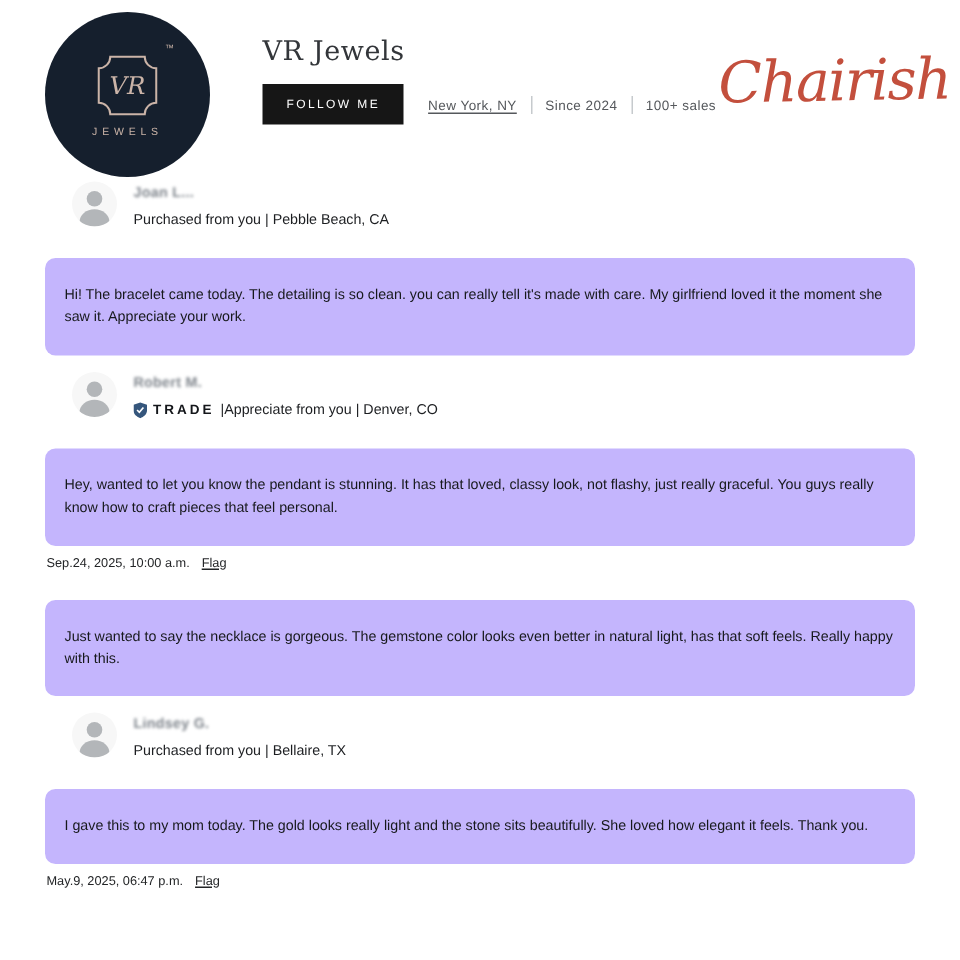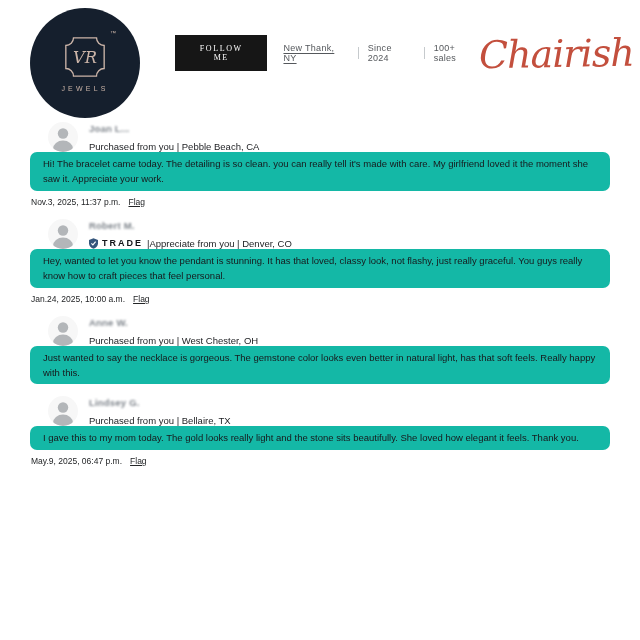--- a/index.html
+++ b/index.html
@@ -15,46 +15,46 @@
   .monogram-wrap svg { display:block; }
   .tm { position:absolute; top:-4px; right:-8px; font-size:6px; color:#cbb4a8; letter-spacing:0; }
   .logo-word { margin-top:5px; font-size:7px; letter-spacing:3.2px; color:#cbb4a8;
                font-family:"Liberation Sans", sans-serif; }
 
   .header-main { margin-left:35px; margin-top:16px; }
   .shop-title { font-family:"DejaVu Serif", serif; font-weight:400; font-size:18px;
                 color:#33363a; letter-spacing:0.4px; }
   .header-row { display:flex; align-items:center; margin-top:11px; }
   .follow-btn { background:#161616; color:#ffffff; border:none; font-size:8px;
-                letter-spacing:1.6px; padding:9px 16px; font-family:Liberation Serif, serif;
+                letter-spacing:1.6px; padding:9px 16px; font-family:Liberation Sans, sans-serif;
                 cursor:pointer; }
   .header-meta { display:flex; align-items:center; margin-left:16px; font-size:9px;
                  color:#55585c; letter-spacing:0.3px; }
   .loc-link { color:#55585c; text-decoration:underline; text-underline-offset:2px; cursor:pointer; }
   .meta-divider { width:0; border-left:1px solid #c6cacd; height:12px; margin:0 9px; }
 
   .chairish { margin-left:auto; margin-right:6px; margin-top:24px;
               font-family:"DejaVu Serif", serif; font-style:italic; font-weight:500;
               font-size:38px; color:#c34f3d; letter-spacing:-1px; transform:rotate(-1deg);
               cursor:pointer; }
 
   
   .reviews { padding:0 30px; margin-top:2px; }
   .review + .review { margin-top:10px; }
-  .review-head { display:flex; gap:11px; padding-left:18px; align-items:flex-end; }
+  .review-head { display:flex; gap:11px; padding-left:18px; align-items:center; }
   .avatar { width:30px; height:30px; border-radius:50%; background:#f7f7f7; overflow:hidden;
             flex:0 0 auto; }
   .head-text { padding-top:3px; }
   .reviewer-name { font-size:9.5px; font-weight:700; color:#7f858c; filter:blur(1.1px);
                    margin-bottom:7px; letter-spacing:0.2px; }
   .meta-line { font-size:9.5px; color:#1c1e21; display:flex; align-items:center; gap:4px; }
   .trade-label { font-weight:700; font-size:9px; letter-spacing:2px; color:#14161a; }
   .trade-shield { display:inline-flex; }
 
-  .bubble { background:#14b8a6; border-radius:7px; padding:4px 13px;
+  .bubble { margin-top:20px; background:#c4b5fd; border-radius:7px; padding:17px 13px;
             font-size:9.5px; line-height:1.62; color:#17191c; }
   .date-line { margin-top:6px; font-size:8.5px; color:#232527; padding-left:1px; }
   .flag-link { color:#232527; text-decoration:underline; text-underline-offset:1px;
                margin-left:8px; cursor:pointer; }
 </style>
 </head>
 <body>
 
 <div class="header">
   <div class="logo-circle">
@@ -62,24 +62,25 @@
       <svg width="46" height="46" viewBox="0 0 48 48">
         <path d="M12 4 H36 A8 8 0 0 0 44 12 V36 A8 8 0 0 0 36 44 H12 A8 8 0 0 0 4 36 V12 A8 8 0 0 0 12 4 Z" fill="none" stroke="#cbb4a8" stroke-width="1.4"></path>
         <text x="24" y="30" text-anchor="middle" font-family="DejaVu Serif, serif" font-style="italic" font-size="17" fill="#cbb4a8">VR</text>
       </svg>
       <span class="tm">™</span>
     </div>
     <div class="logo-word">JEWELS</div>
   </div>
 
   <div class="header-main">
+    <div class="shop-title">VR Jewels</div>
     <div class="header-row">
       <button class="follow-btn">FOLLOW ME</button>
       <div class="header-meta">
-        <span class="loc-link">New Thank, NY</span>
+        <span class="loc-link">New York, NY</span>
         <span class="meta-divider"></span>
         <span>Since 2024</span>
         <span class="meta-divider"></span>
         <span>100+ sales</span>
       </div>
     </div>
   </div>
 
   <div class="chairish">Chairish</div>
 </div>
@@ -95,23 +96,20 @@
         </svg>
       </div>
       <div class="head-text">
         <div class="reviewer-name">Joan L...</div>
         <div class="meta-line">
             <span>Purchased from you  |  Pebble Beach, CA</span>
           </div>
       </div>
     </div>
     <div class="bubble">Hi! The bracelet came today. The detailing is so clean. you can really tell it's made with care. My girlfriend loved it the moment she saw it. Appreciate your work.</div>
-    <div class="date-line">
-      <span>Nov.3, 2025, 11:37 p.m.</span><span class="flag-link">Flag</span>
-    </div>
   </div>
 
   <div class="review">
     <div class="review-head">
       <div class="avatar">
         <svg width="30" height="30" viewBox="0 0 30 30">
           <circle cx="15" cy="11.5" r="5.2" fill="#b3b6b9"></circle>
           <ellipse cx="15" cy="27" rx="10" ry="8.5" fill="#b3b6b9"></ellipse>
         </svg>
       </div>
@@ -124,39 +122,25 @@
               <polyline points="3.2,6.8 5.2,8.8 8.8,4.6" fill="none" stroke="#ffffff" stroke-width="1.5"></polyline>
             </svg>
           </span>
           <span class="trade-label">TRADE</span>
           <span>|Appreciate from you  |  Denver, CO</span>
         </div>
       </div>
     </div>
     <div class="bubble">Hey, wanted to let you know the pendant is stunning. It has that loved, classy look, not flashy, just really graceful. You guys really know how to craft pieces that feel personal.</div>
     <div class="date-line">
-      <span>Jan.24, 2025, 10:00 a.m.</span><span class="flag-link">Flag</span>
+      <span>Sep.24, 2025, 10:00 a.m.</span><span class="flag-link">Flag</span>
     </div>
   </div>
 
   <div class="review">
-    <div class="review-head">
-      <div class="avatar">
-        <svg width="30" height="30" viewBox="0 0 30 30">
-          <circle cx="15" cy="11.5" r="5.2" fill="#b3b6b9"></circle>
-          <ellipse cx="15" cy="27" rx="10" ry="8.5" fill="#b3b6b9"></ellipse>
-        </svg>
-      </div>
-      <div class="head-text">
-        <div class="reviewer-name">Anne W.</div>
-        <div class="meta-line">
-            <span>Purchased from you  |  West Chester, OH</span>
-          </div>
-      </div>
-    </div>
     <div class="bubble">Just wanted to say the necklace is gorgeous. The gemstone color looks even better in natural light, has that soft feels. Really happy with this.</div>
   </div>
 
   <div class="review">
     <div class="review-head">
       <div class="avatar">
         <svg width="30" height="30" viewBox="0 0 30 30">
           <circle cx="15" cy="11.5" r="5.2" fill="#b3b6b9"></circle>
           <ellipse cx="15" cy="27" rx="10" ry="8.5" fill="#b3b6b9"></ellipse>
         </svg>

